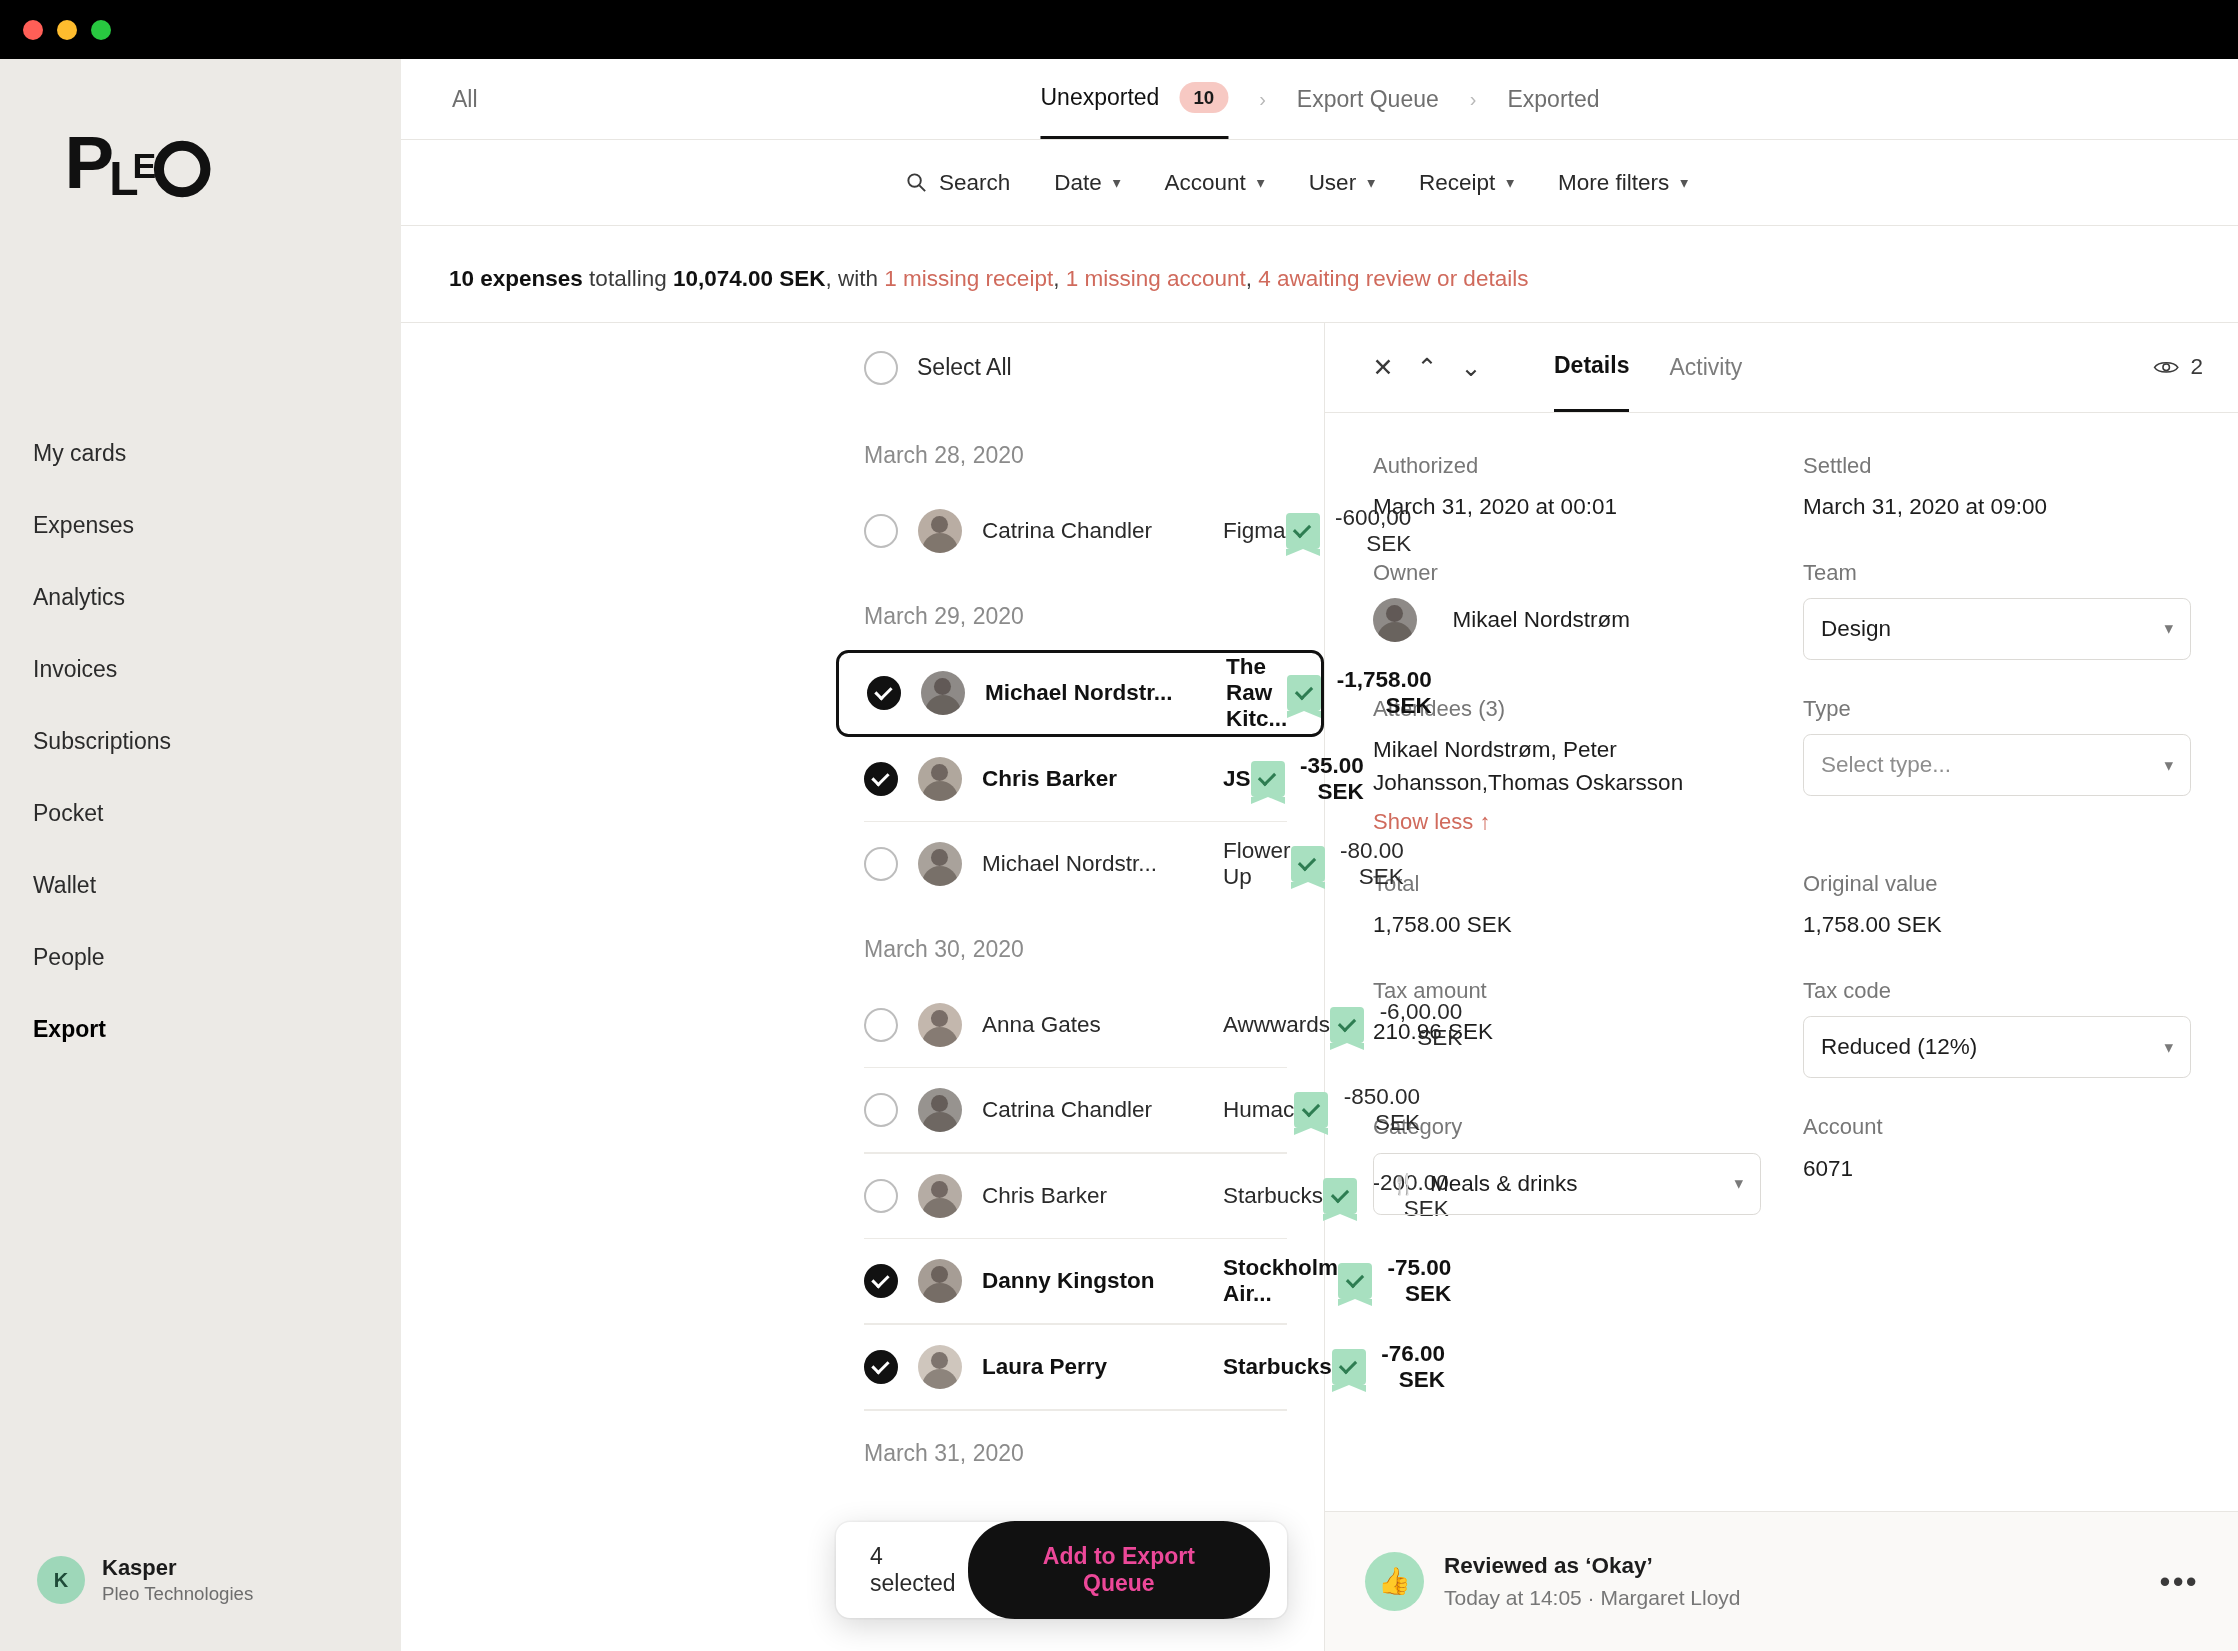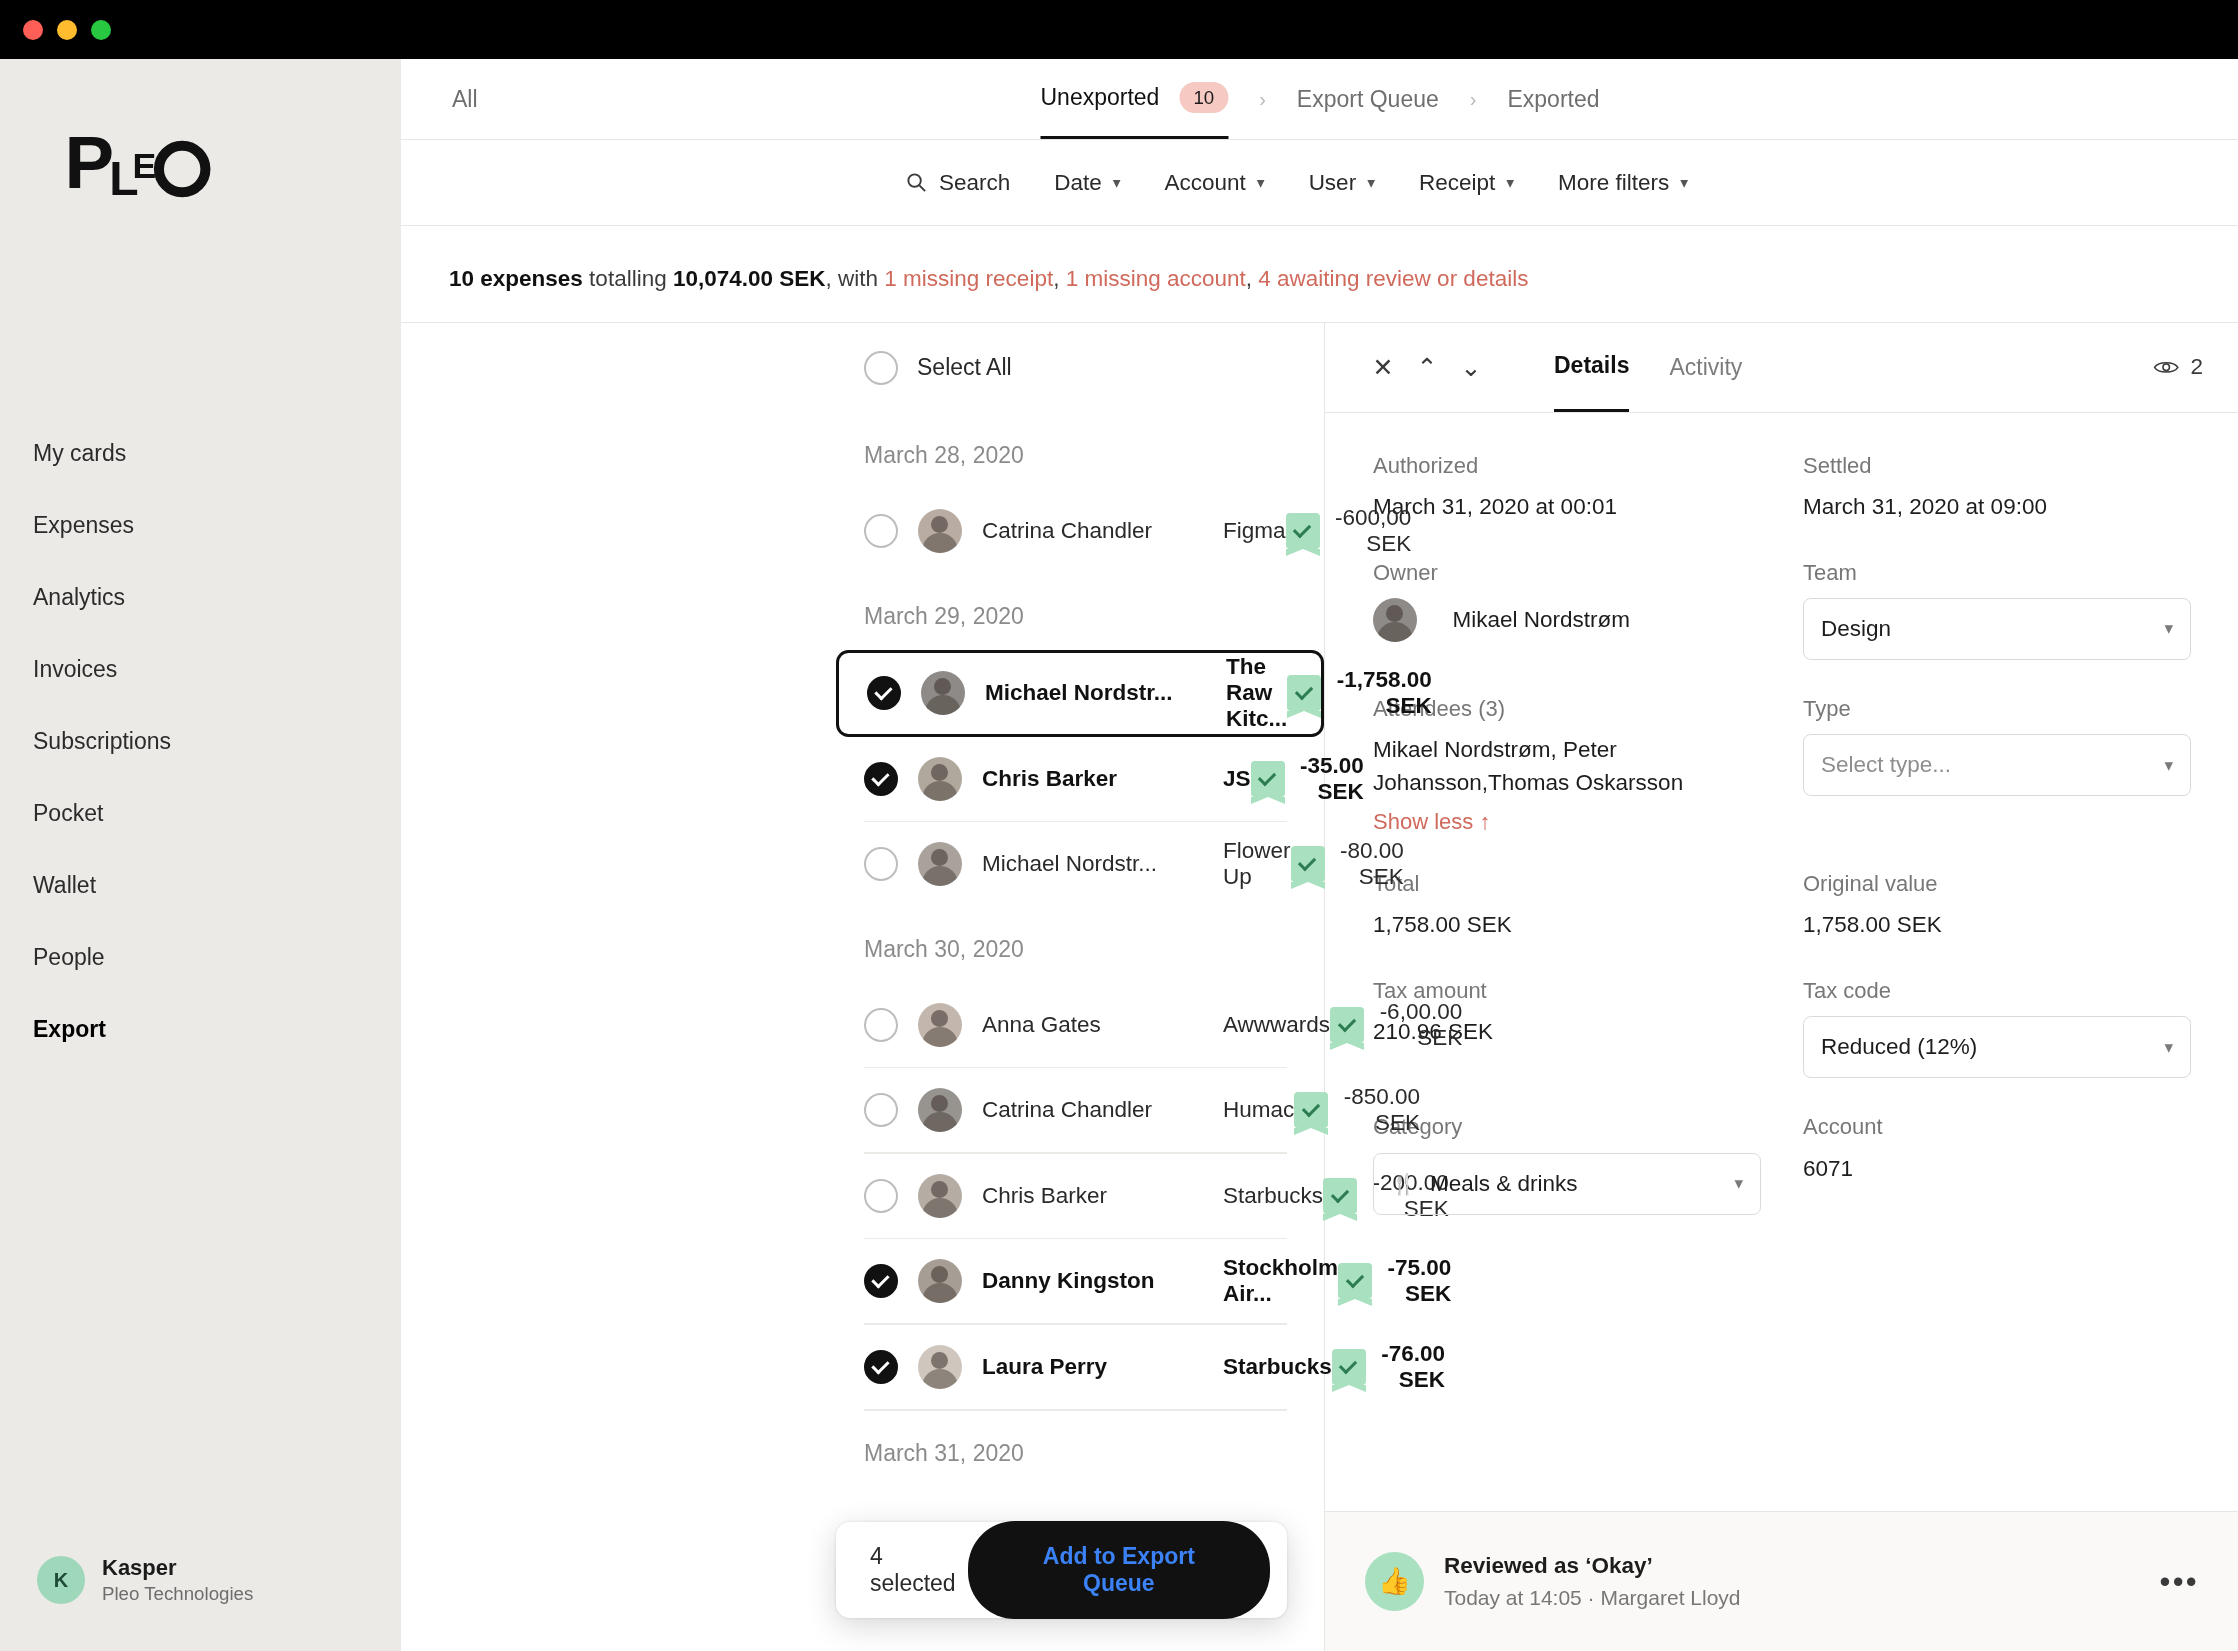--- a/index.html
+++ b/index.html
@@ -60,21 +60,21 @@
     position: absolute; left: 50%; transform: translateX(-50%);
     display: flex; align-items: center; gap: 31px; height: 100%;
   }
   .tab {
     font-size: 23px; color: #6f6f6f; display: flex; align-items: center; gap: 14px;
     height: 100%; cursor: pointer;
   }
   .tab.active { color: #111; border-bottom: 3.9px solid #111; gap: 20px; }
   .pill {
     background: #f7c9c3; color: #1a1a1a; font-size: 18.7px;
-    border-radius: 17px; padding: 4.7px 14px; font-weight: 400;
+    border-radius: 17px; padding: 4.7px 14px; font-weight: 700;
   }
   .chev-sep { color: #b8b8b8; font-size: 20px; }
 
   .filter-bar {
     height: 86px; border-bottom: 1.6px solid #e8e6e2;
     display: flex; align-items: center; justify-content: center;
     padding-right: 47px; gap: 44px;
   }
   .filter-item {
     font-size: 22.5px; color: #2a2a2a; display: flex; align-items: center; gap: 11px; cursor:pointer;
@@ -161,21 +161,21 @@
   
   .action-bar {
     position: absolute; left: 435px; right: 37px; bottom: 33px; height: 96px;
     background: #fff; border-radius: 14px;
     box-shadow: 0 7.8px 31px rgba(0,0,0,.16), 0 0 0 1.6px rgba(0,0,0,.04);
     display: flex; align-items: center; justify-content: space-between;
     padding: 0 17px 0 34px;
   }
   .selected-count { font-size: 23px; color: #2a2a2a; }
   .btn-dark {
-    background: #111; color: #3b82f6; border: none; border-radius: 47px;
+    background: #111; color: #ec4899; border: none; border-radius: 47px;
     font-size: 23px; font-weight: 600; padding: 22px 44px; cursor: pointer;
     font-family: inherit;
   }
 
   
   .details-pane {
     flex: 1; border-left: 1.6px solid #e8e6e2; display: flex; flex-direction: column;
     min-width: 0; background:#fff;
   }
   .details-head {

